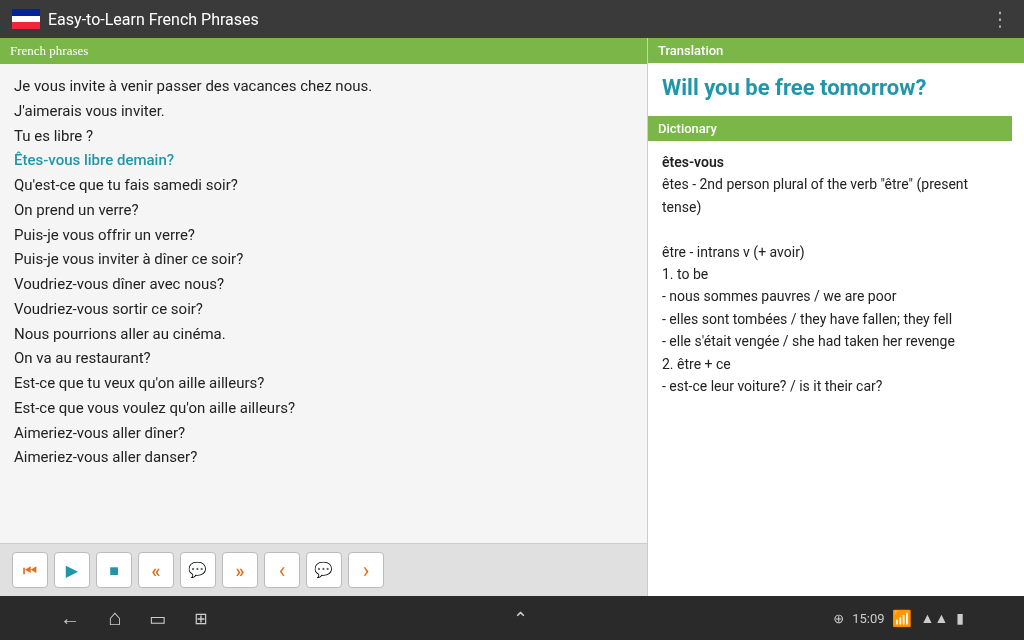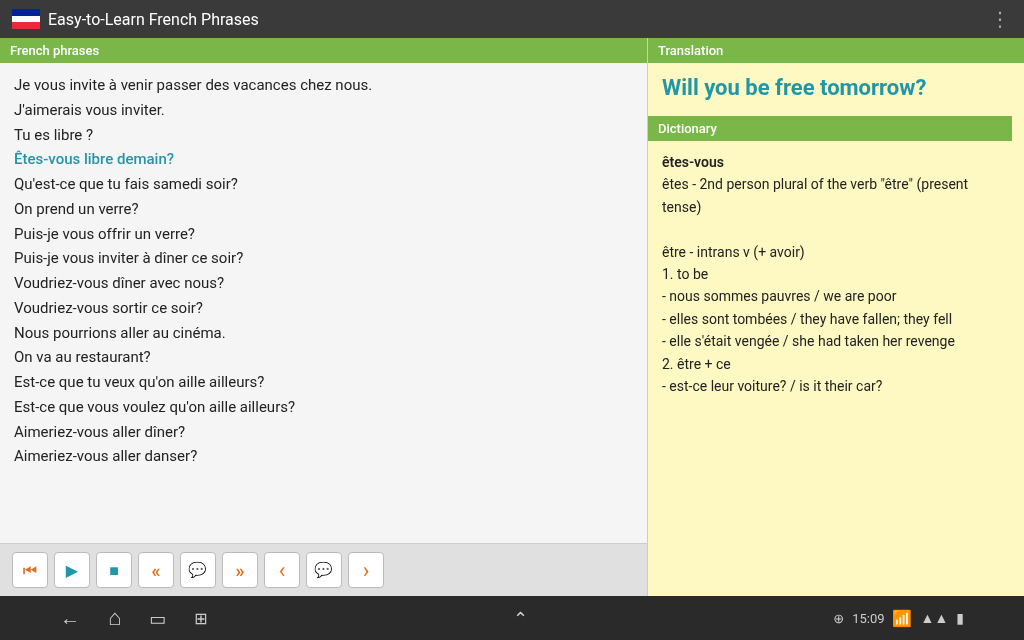--- a/index.html
+++ b/index.html
@@ -63,20 +63,21 @@
       flex-direction: column;
       background: #f5f5f5;
       border-right: 1px solid #ccc;
     }
     .panel-header {
       background: #7ab648;
       color: #fff;
       font-size: 13px;
       padding: 5px 10px;
       font-weight: 500;
+      font-family: Liberation Serif, serif;
     }
     .phrases-list {
       flex: 1;
       padding: 10px 14px;
       overflow-y: auto;
       line-height: 1.65;
     }
     .phrase-item {
       font-size: 15px;
       color: #222;
@@ -114,21 +115,21 @@
     }
     .ctrl-btn.orange {
       color: #e07020;
     }
 
     
     .right-panel {
       flex: 1;
       display: flex;
       flex-direction: column;
-      background: #fef9c3;
+      background: #ffffff;
     }
     .translation-header {
       background: #7ab648;
       color: #fff;
       font-size: 13px;
       padding: 5px 10px;
       font-weight: 500;
     }
     .translation-text {
       padding: 12px 14px 16px 14px;

